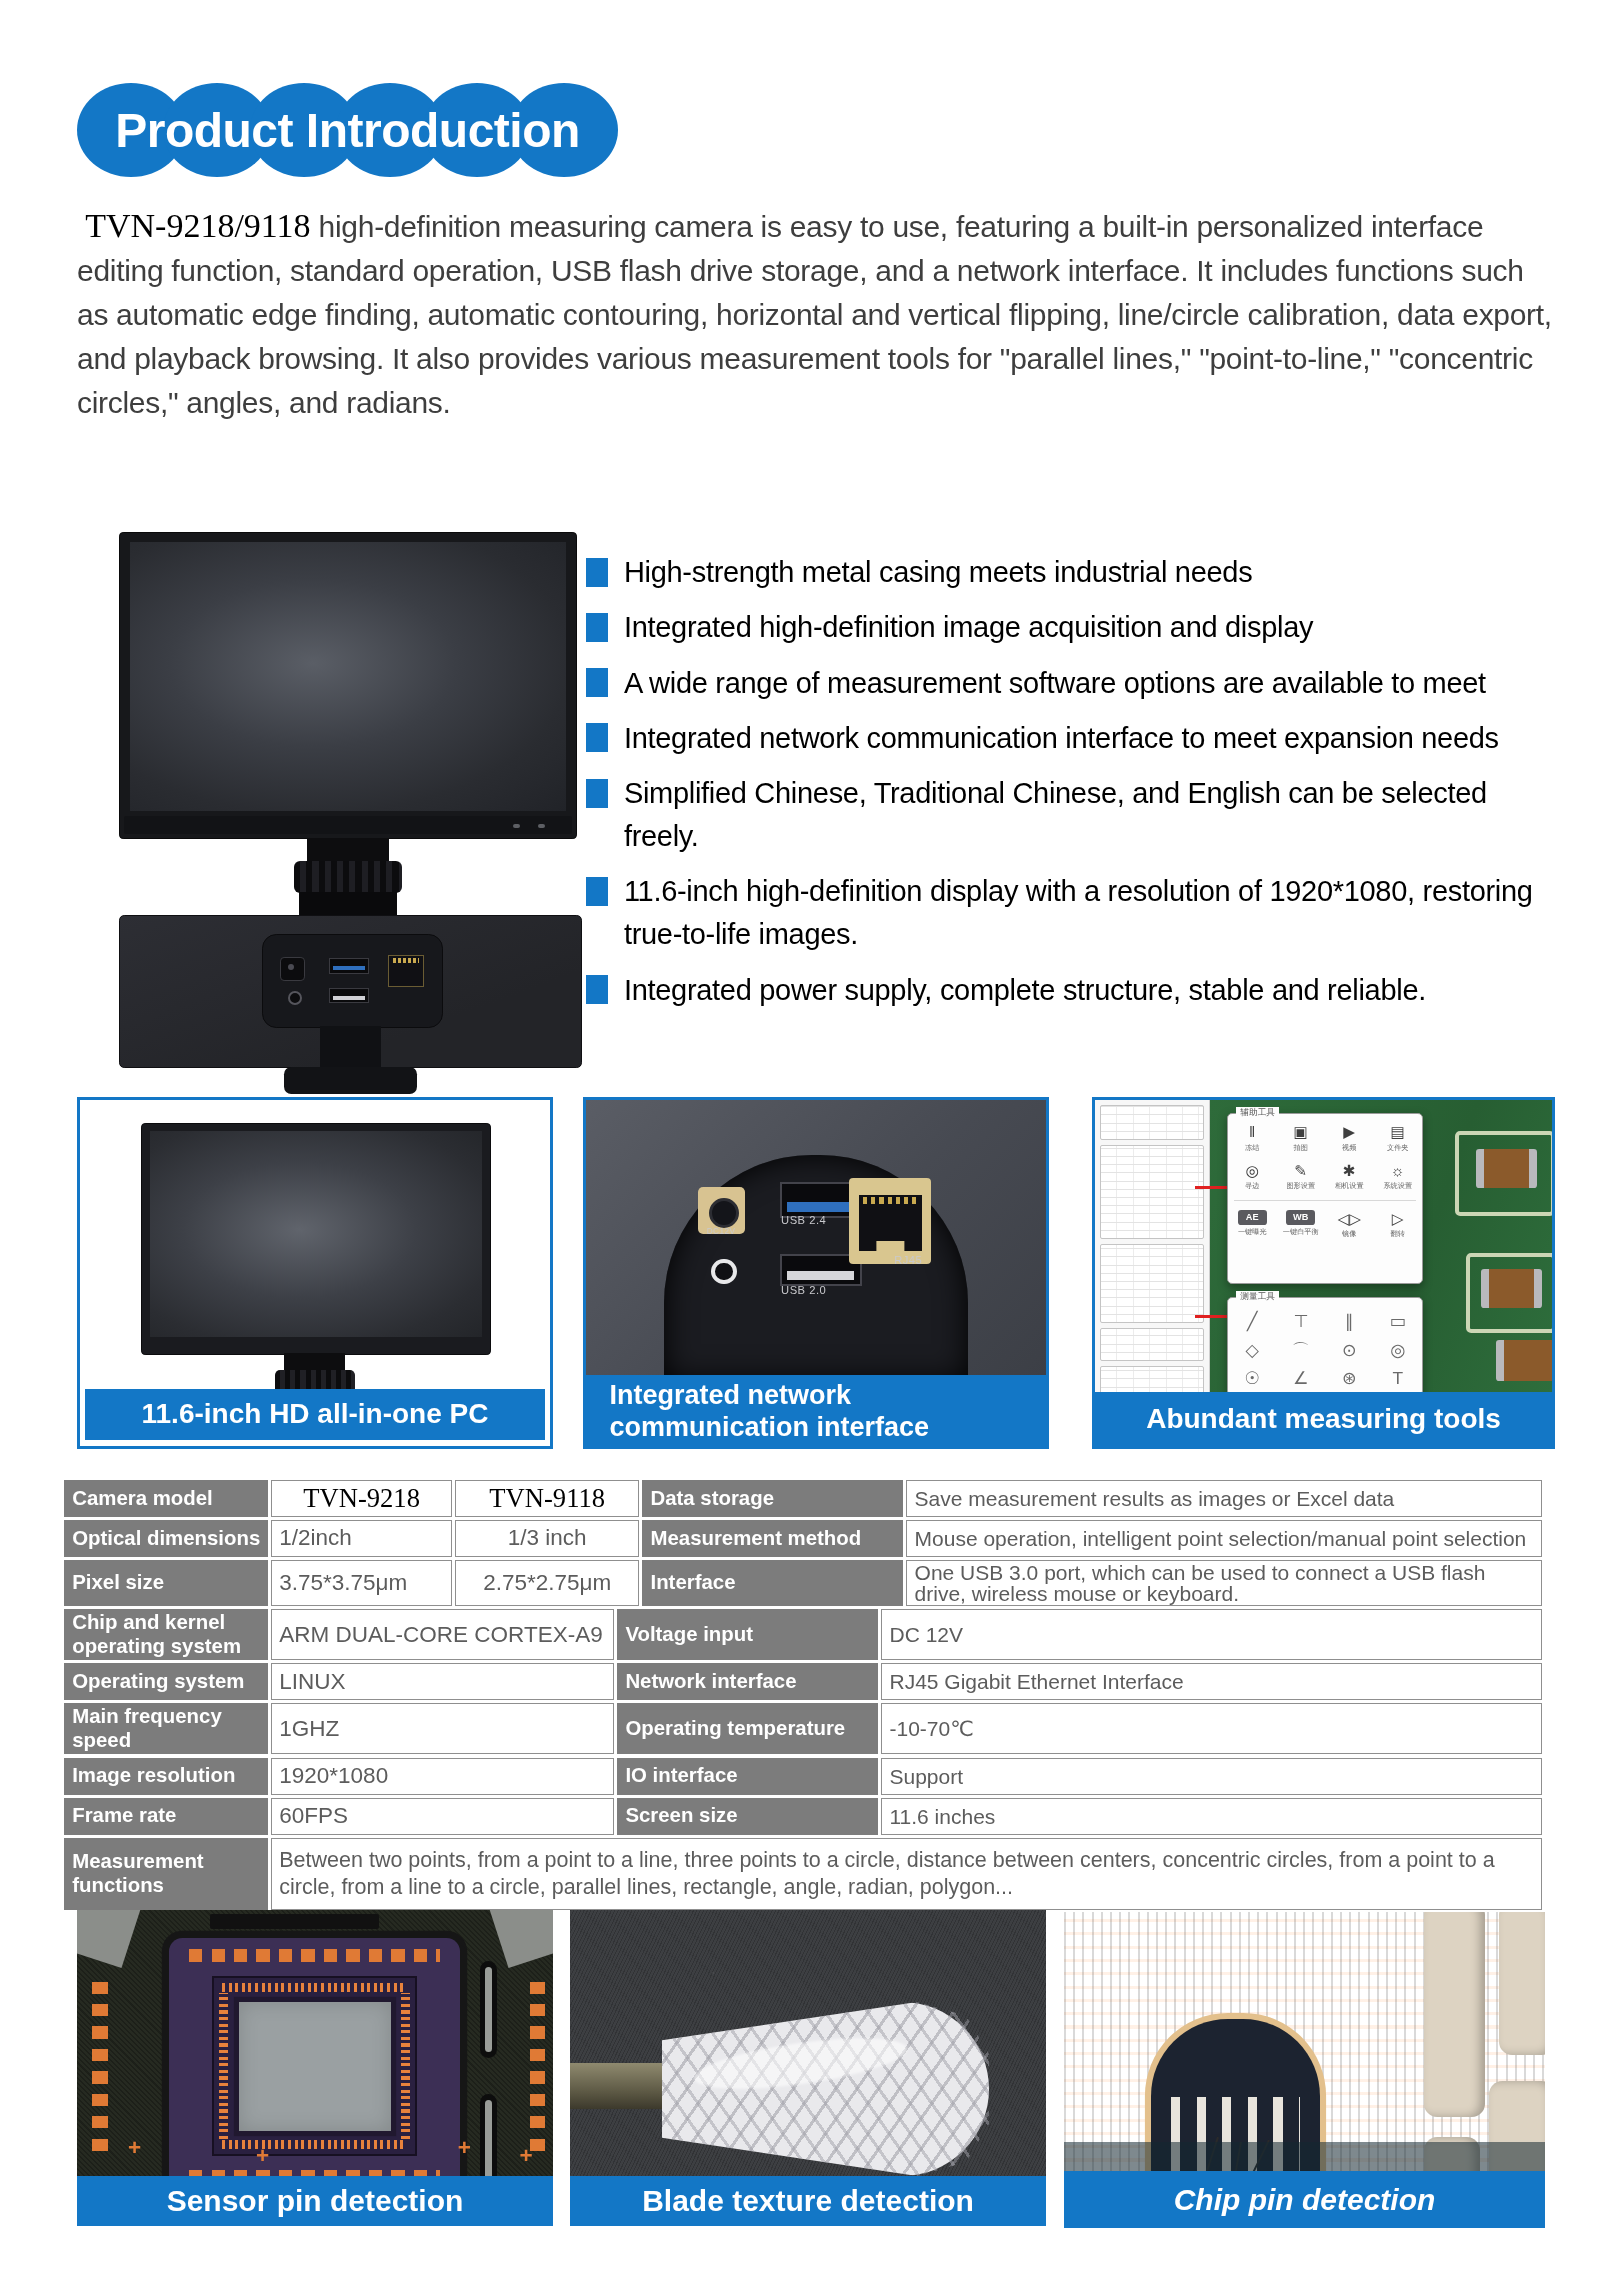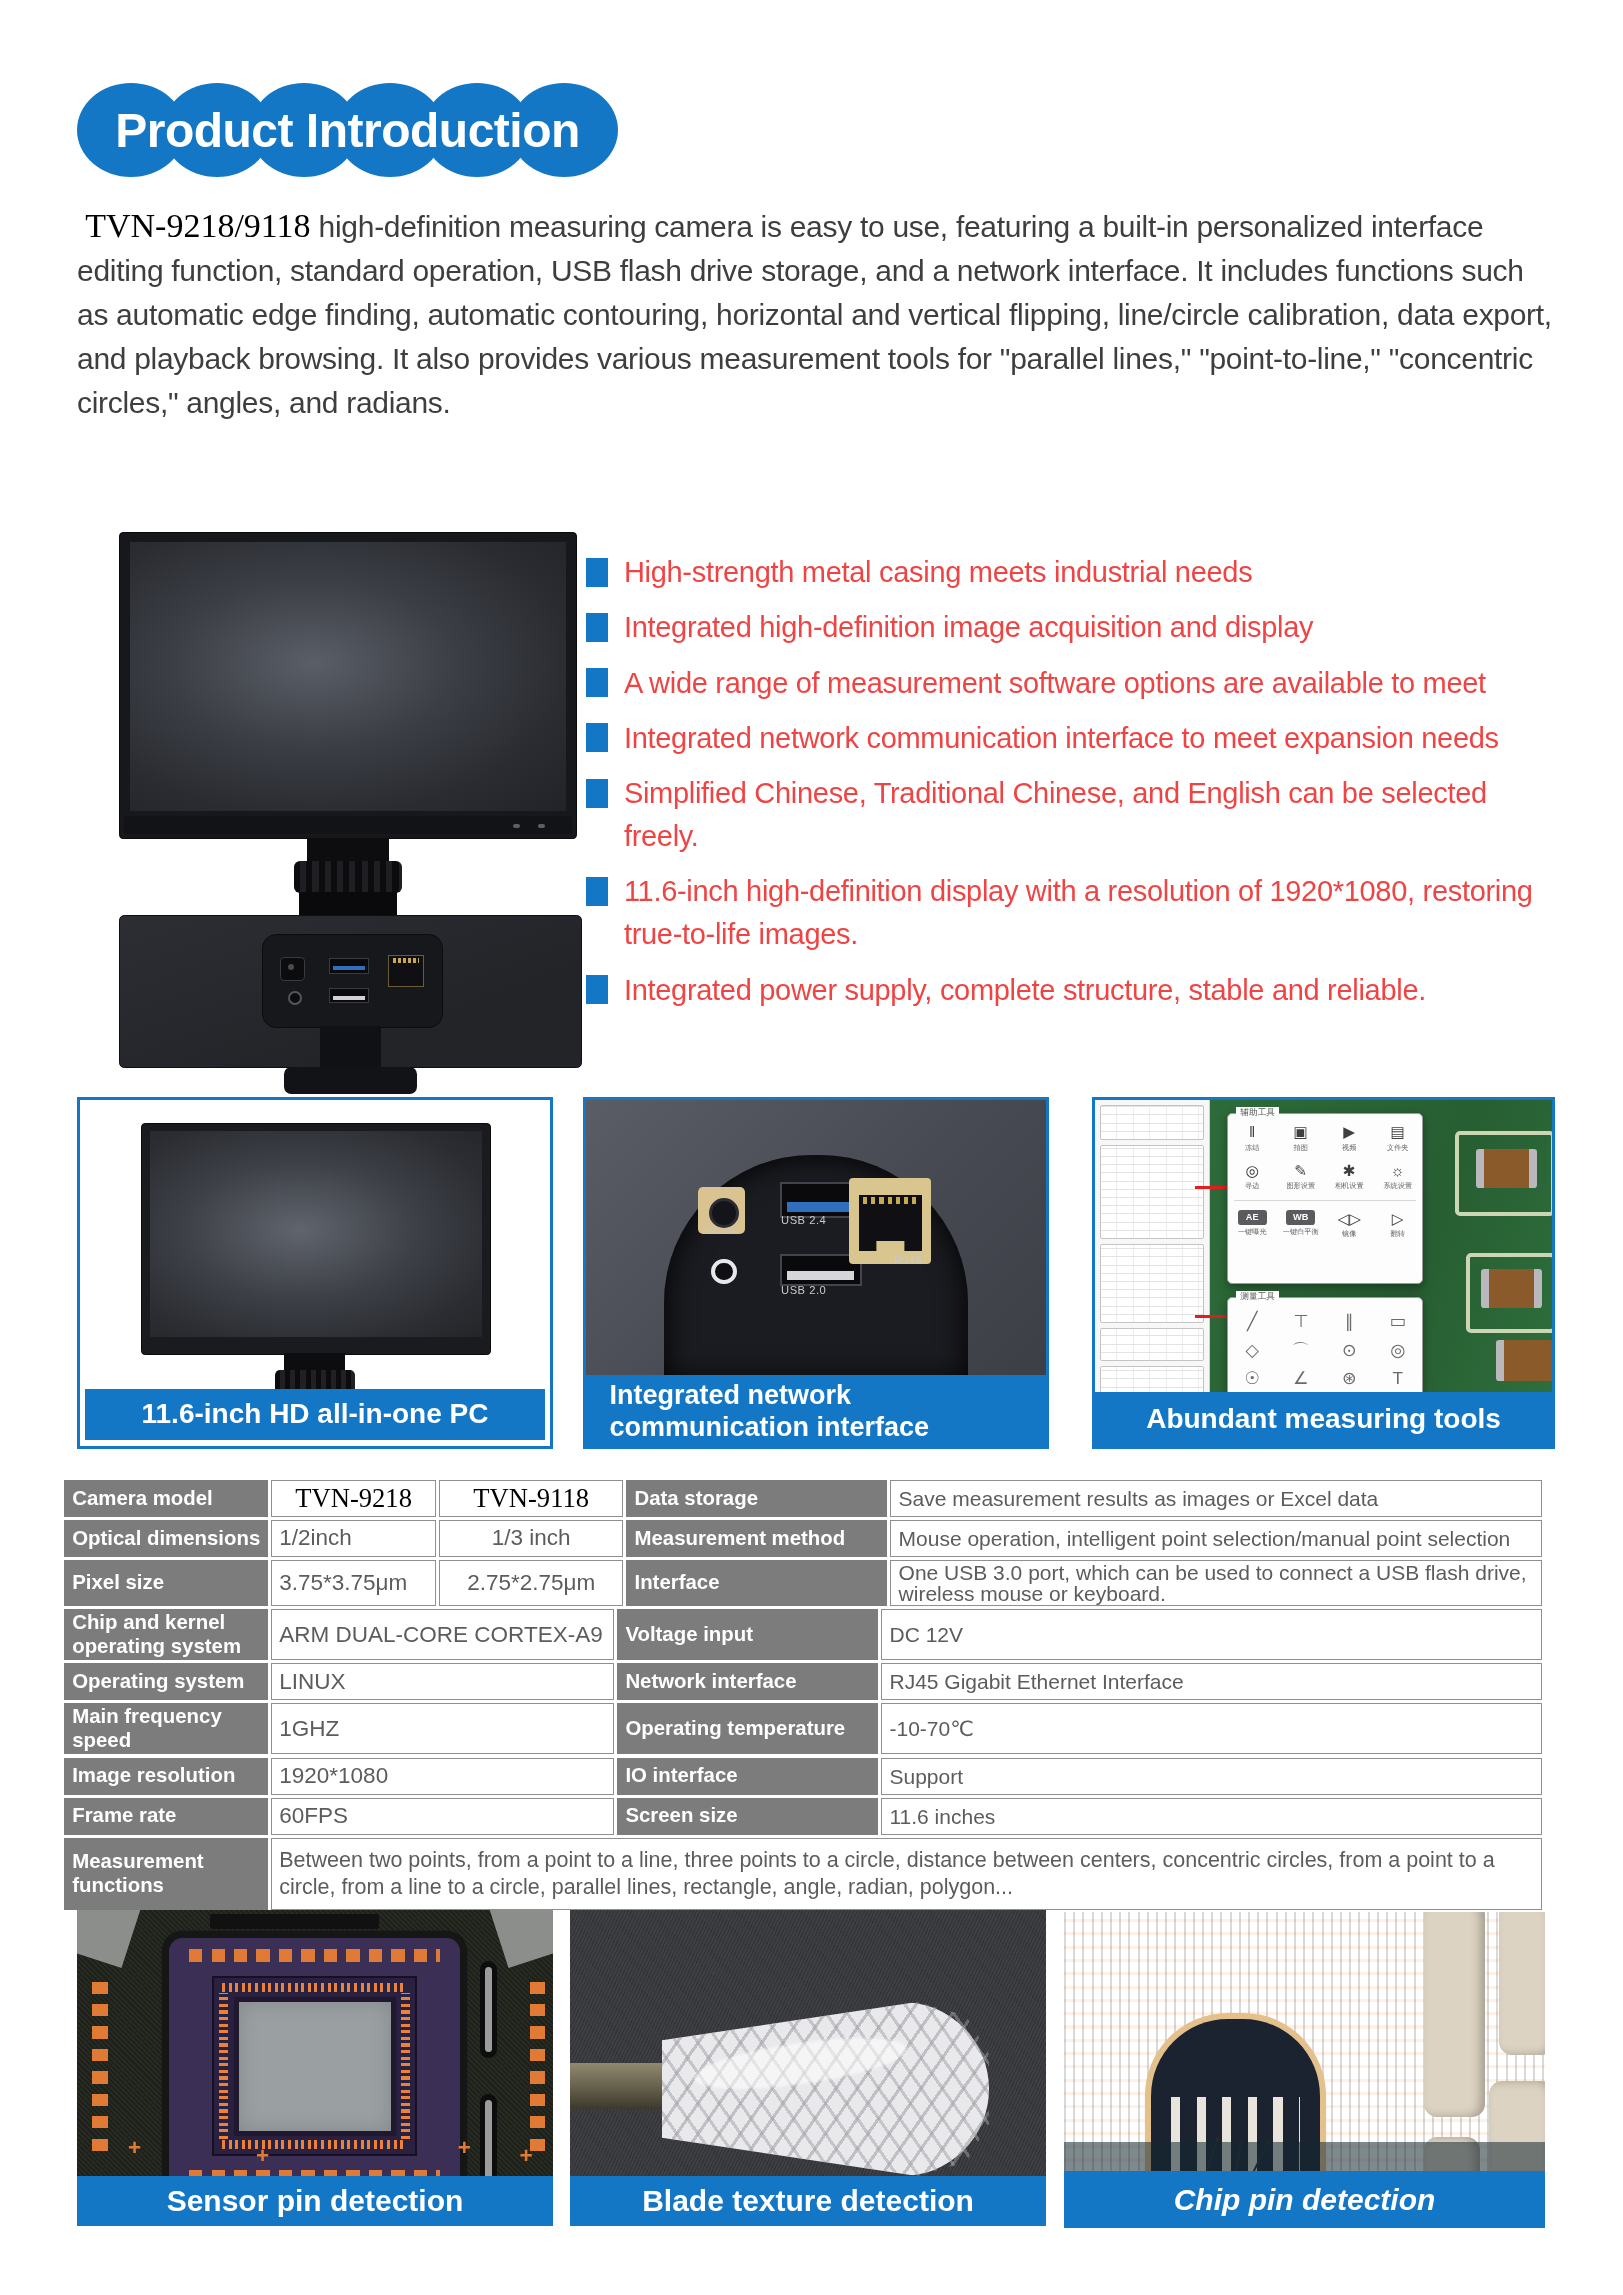--- a/index.html
+++ b/index.html
@@ -47,21 +47,21 @@
   .bp-rj45{position:absolute;left:125px;top:20.4px;width:34px;height:30px;background:#101014;border:1px solid #6a5c33;}
   .bp-rj45:after{content:"";position:absolute;left:4.1px;top:2px;right:4.1px;height:5.1px;
                  background:repeating-linear-gradient(90deg,#c9a94f 0 2.6px,#101014 2.6px 5.1px);}
   .back-col{position:absolute;left:200px;top:110px;width:61px;height:45px;background:#101114;}
   .back-hinge{position:absolute;left:165px;top:152px;width:133px;height:26.6px;background:#121316;border-radius:7.2px;}
 
   
   #feature-list{position:absolute;left:586px;top:551px;width:1015px;}
   .feature{display:flex;align-items:flex-start;margin-bottom:12.3px;}
   .fsq{flex:0 0 21.5px;width:21.5px;height:29px;margin-top:6.6px;margin-right:16.4px;background:#1377c6;}
-  .ftext{display:block;max-width:915px;font-size:29px;line-height:43px;color:#ef4444;letter-spacing:-0.3px;}
+  .ftext{display:block;max-width:915px;font-size:29px;line-height:43px;color:#000000;letter-spacing:-0.3px;}
 
   
   .panel{position:absolute;top:1097px;height:352px;background:#fff;border:3.6px solid #1377c6;box-sizing:border-box;}
   #panel-pc{left:77px;width:476px;}
   #panel-net{left:583px;width:466px;}
   #panel-tools{left:1092px;width:463px;}
   .cap-bar{position:absolute;left:0;right:0;bottom:0;background:#1377c6;color:#fff;font-weight:700;}
   .cap-center{height:51px;display:flex;align-items:center;justify-content:center;font-size:28px;}
   #panel-pc .cap-bar{left:5.1px;right:5.1px;bottom:6.1px;}
   #panel-net .cap-bar{height:71px;font-size:27px;line-height:32px;display:flex;align-items:center;padding-left:23.5px;box-sizing:border-box;}
@@ -128,21 +128,21 @@
   .redline{position:absolute;height:2.6px;background:#e02020;}
 
   
   #spec-table{position:absolute;left:64px;top:1480px;width:1478px;}
   .spec-row{display:flex;gap:3.1px;margin-bottom:3.1px;align-items:stretch;}
   .scell{box-sizing:border-box;display:flex;align-items:center;}
   .slabel{background:#7c7c7c;color:#fff;font-weight:700;font-size:20.4px;line-height:23.5px;padding:2px 1px 2px 8.2px;}
   .l1{width:204px;}
   .l2{width:261px;}
   .sval{background:#fff;border:1.5px solid #8f8f8f;color:#5c5c5c;font-size:22.5px;line-height:24.5px;padding:1px 7.2px;min-height:37px;}
-  .vA{width:165px;}
+  .vA{width:181px;}
   .vB{width:184px;justify-content:center;}
   .vAB{width:343px;}
   .v2{flex:1;font-size:21px;line-height:21px;}
   .serifcell{font-family:"Liberation Serif","DejaVu Serif",serif;font-size:26.6px;color:#000;justify-content:center;}
   .vfoot{flex:1;font-size:21.5px;line-height:26.6px;min-height:72px;}
   .lfoot{width:204px;min-height:72px;}
 
   
   .bfig{position:absolute;top:1910px;height:316px;overflow:hidden;}
   #fig-sensor{left:77px;width:476px;}

